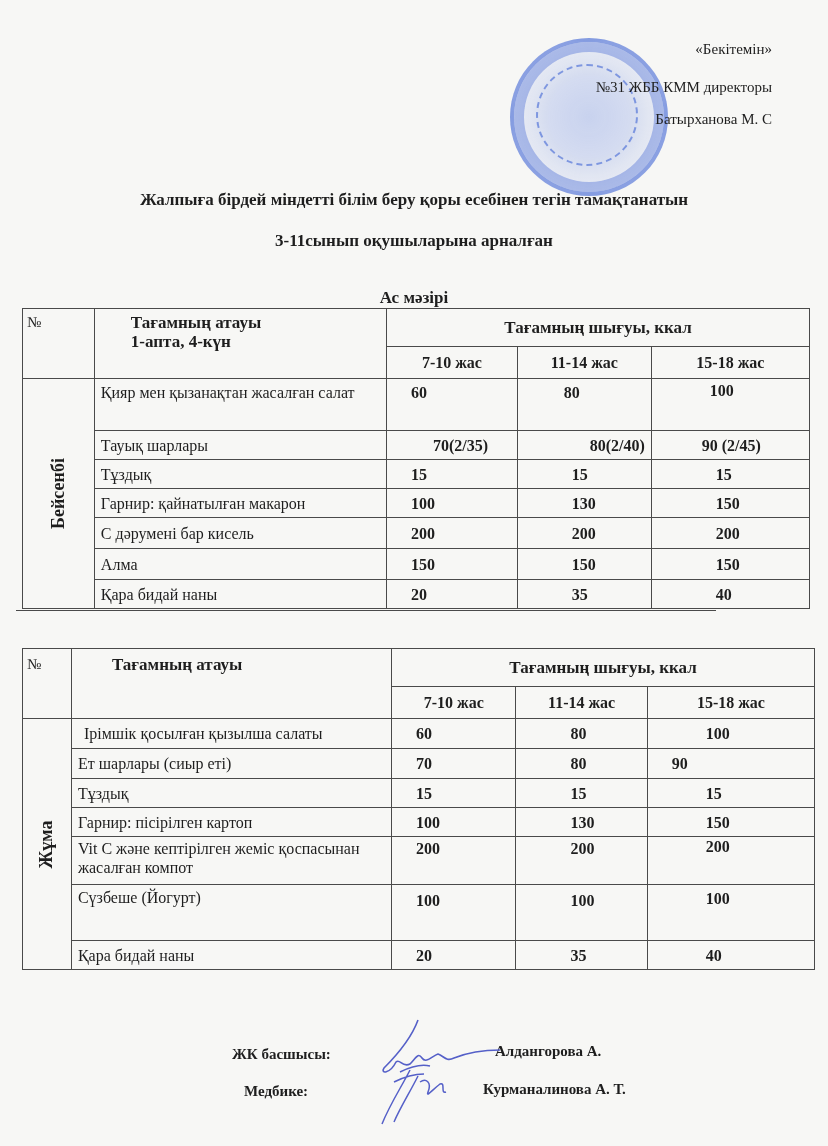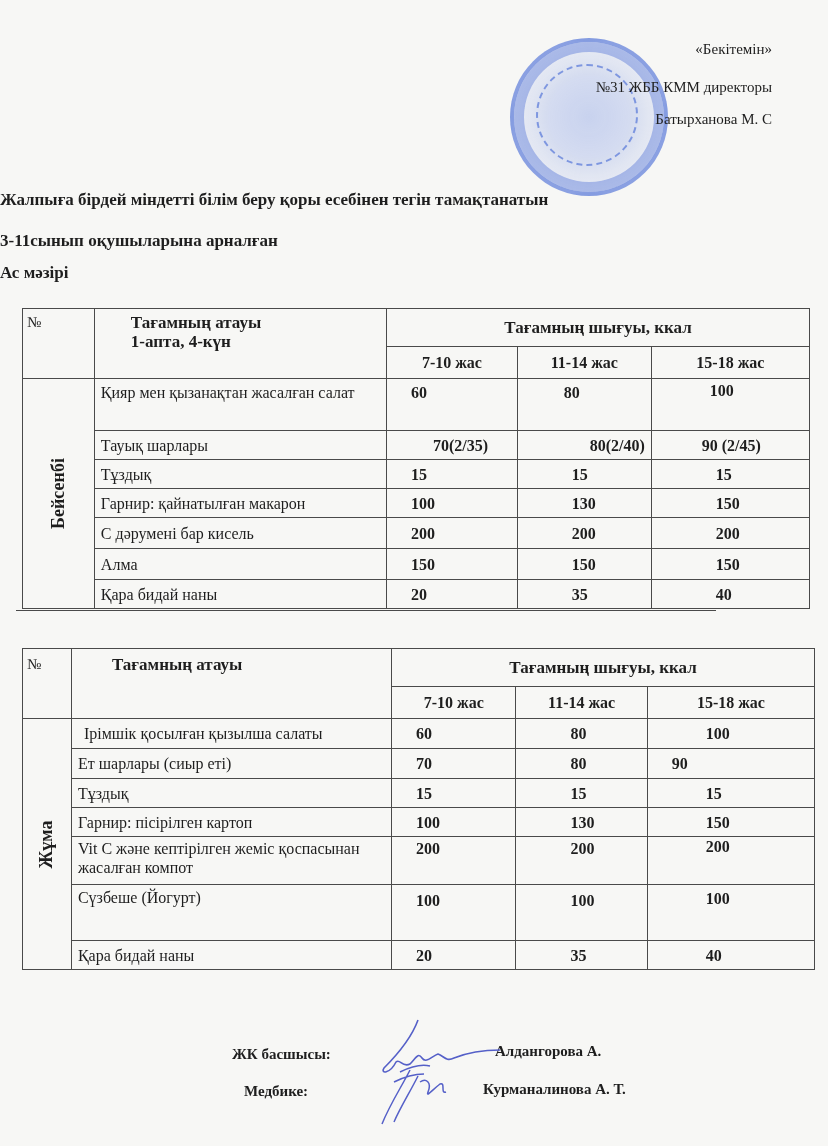--- a/index.html
+++ b/index.html
@@ -15,21 +15,21 @@
       left: 510px; top: 38px; width: 150px; height: 150px; border-radius: 50%;
       border: 4px solid rgba(50, 90, 210, 0.55);
       box-shadow: inset 0 0 0 8px rgba(255,255,255,0), inset 0 0 0 10px rgba(50,90,210,0.35);
       background: radial-gradient(circle, rgba(60,100,220,0.25) 0%, rgba(60,100,220,0.18) 40%, rgba(60,100,220,0.06) 70%, rgba(0,0,0,0) 72%);
       pointer-events: none;
     }
     .stamp-inner {
       position: absolute; left: 22px; top: 22px; width: 98px; height: 98px; border-radius: 50%;
       border: 2px dashed rgba(50,90,210,0.55);
     }
-    .title { left: 0; width: 828px; text-align: left; font-weight: bold; font-size: 17px; }
+    .title { left: 0; width: 828px; text-align: center; font-weight: bold; font-size: 17px; }
     table.menu {
       position: absolute; border-collapse: collapse; font-size: 16px;
       background: transparent;
     }
     table.menu td {
       border: 1px solid #4a4a4a; padding: 0 6px; vertical-align: top; line-height: 19px;
     }
     table.menu td.hdr { font-weight: bold; }
     table.menu td.num { font-weight: bold; padding-left: 24px; }
     table.menu td.agecol { text-align: center; font-weight: bold; vertical-align: middle; }
@@ -50,21 +50,21 @@
 <div class="abs stamp">
   <div class="stamp-inner"></div>
 </div>
 
 <div class="abs approve" style="top:42px;">«Бекітемін»</div>
 <div class="abs approve" style="top:80px;">№31 ЖББ КММ директоры</div>
 <div class="abs approve" style="top:112px;">Батырханова  М. С</div>
 
 <div class="abs title" style="top:190px;">Жалпыға бірдей міндетті білім беру қоры есебінен тегін тамақтанатын</div>
 <div class="abs title" style="top:231px;">3-11сынып оқушыларына арналған</div>
-<div class="abs title" style="top:263px;">Ас мәзірі</div>
+<div class="abs title" style="top:288px;">Ас мәзірі</div>
 
 <table class="menu" style="left:22px; top:308px; width:788px;">
   <colgroup>
     <col style="width:34px">
       <col style="width:316px">
       <col style="width:134px">
       <col style="width:137px">
       <col style="width:167px">
   </colgroup>
   <tbody>

